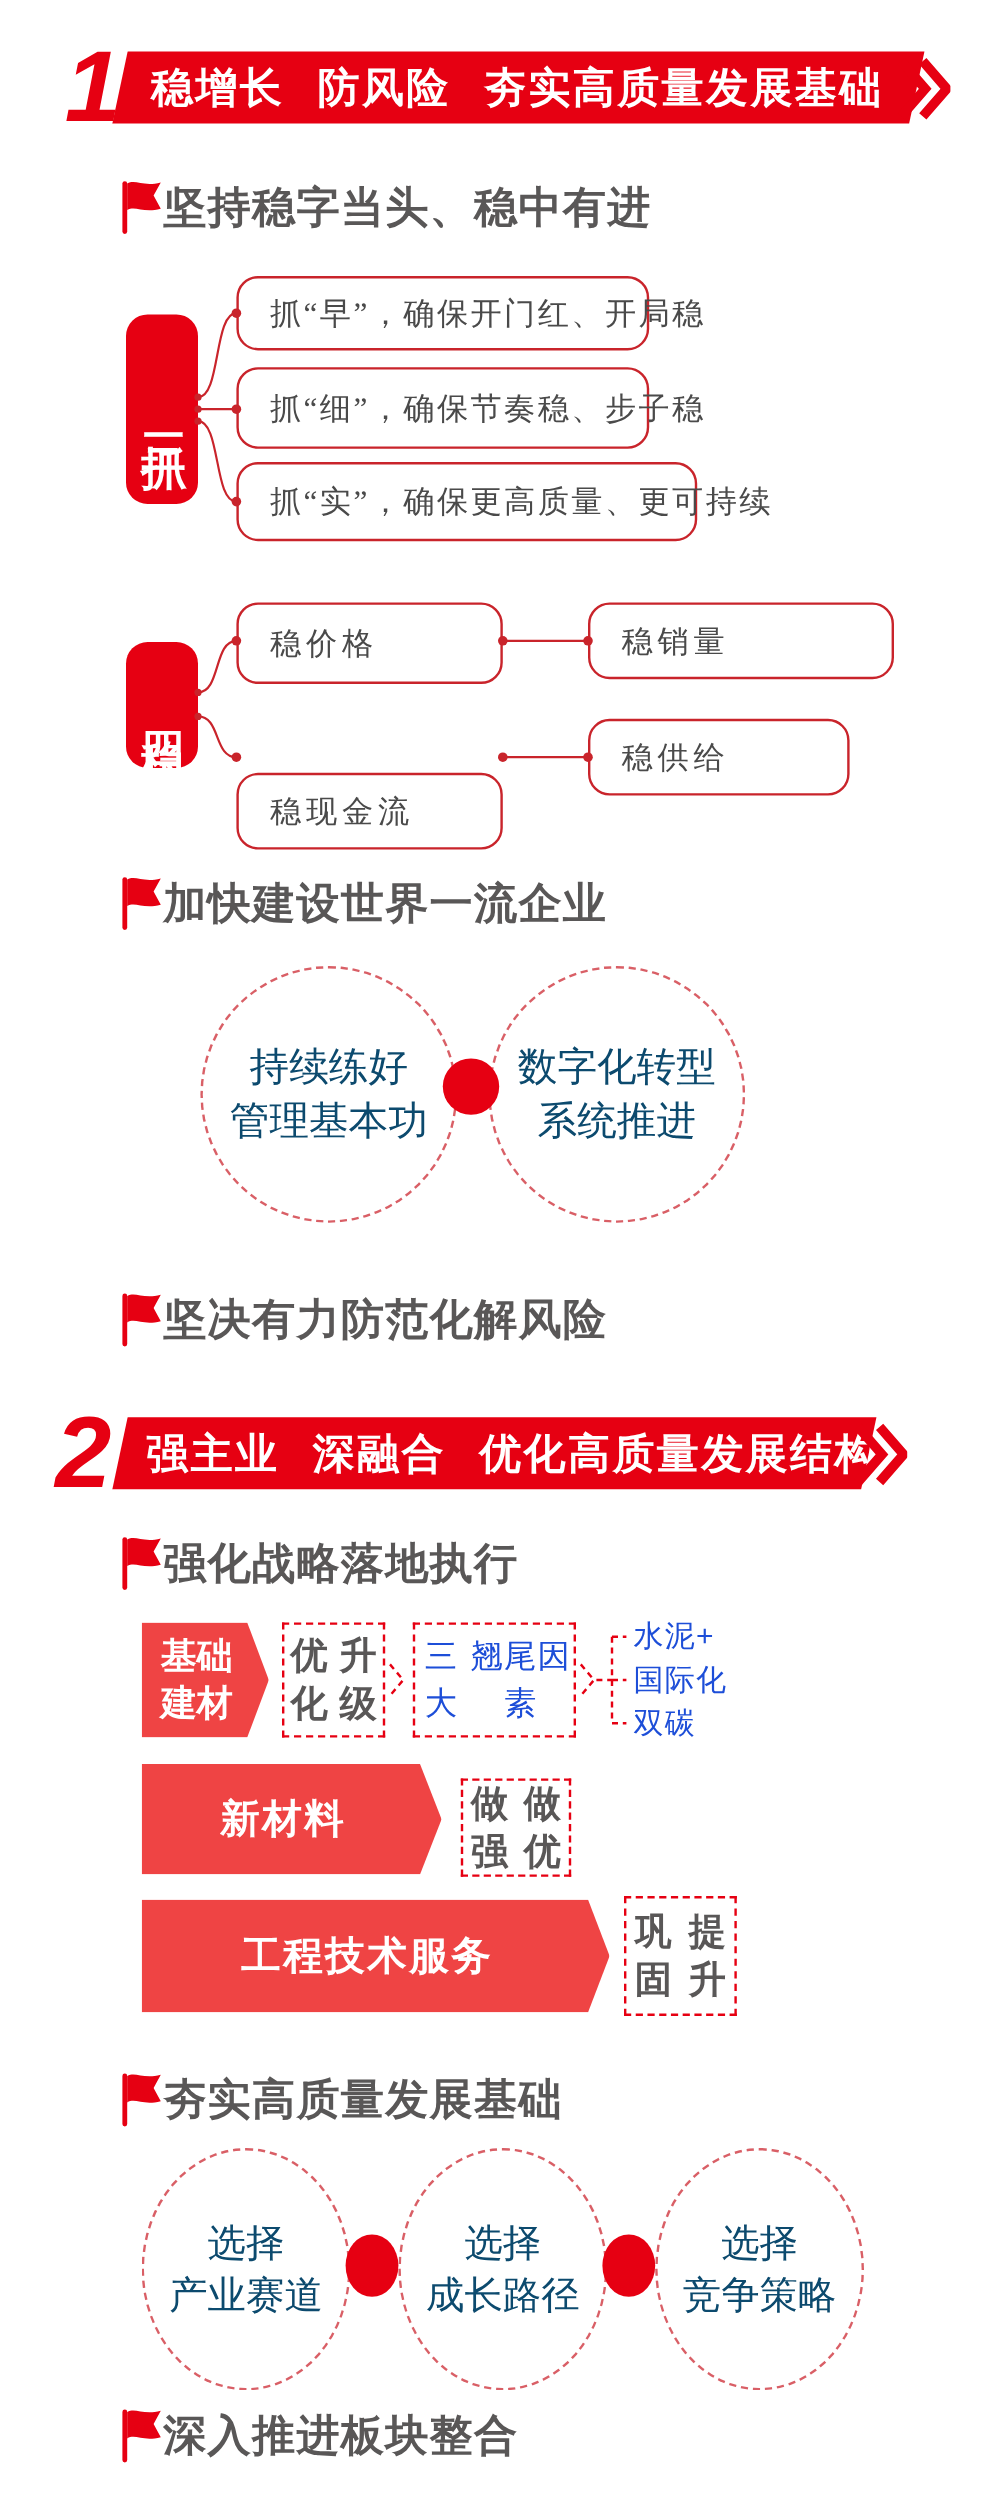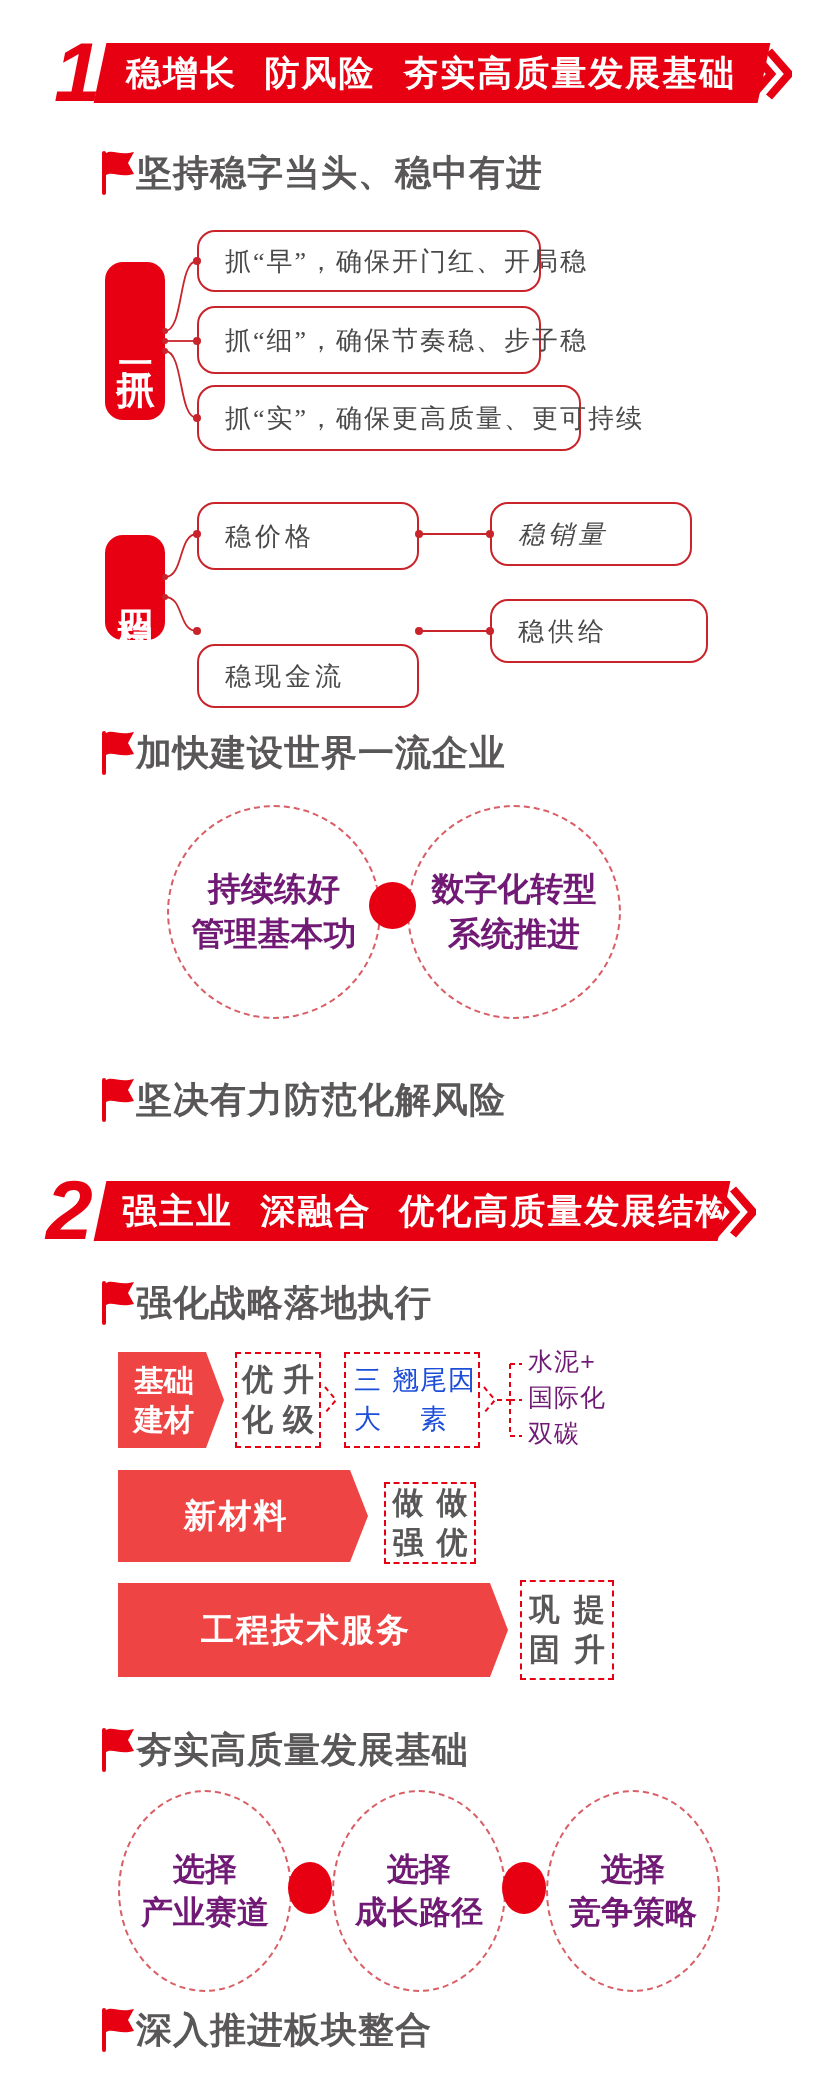--- a/index.html
+++ b/index.html
@@ -29,43 +29,43 @@
 
   
   .rbox { position:absolute; background:#fff; border:2px solid #c9242b; border-radius:18px;
           display:flex; align-items:center; padding-left:26px; box-sizing:border-box;
           font-family:"Liberation Serif","DejaVu Serif",serif; font-size:26px;
           color:#4a4a4a; letter-spacing:2px; z-index:2; white-space:nowrap; }
 
   
   .dcircle { position:absolute; border:2px dashed #d95f66; border-radius:50%;
              display:flex; align-items:center; justify-content:center; text-align:center; background:#fff0; }
-  .dcircle .lines { font-size:33px; font-weight:bold; color:#701a75; line-height:1.35;text-align:center; }
+  .dcircle .lines { font-size:33px; font-weight:normal; color:#0c4a6e; line-height:1.35;text-align:center; }
   .rdot { position:absolute; background:#e60012; border-radius:50%; z-index:2; }
 
   
   .arrowbox { position:absolute; background:#ef4444; color:#fff; display:flex; flex-direction:column;
               align-items:center; justify-content:center; font-weight:bold; text-align:center;
               clip-path:polygon(0 0, calc(100% - 18px) 0, 100% 50%, calc(100% - 18px) 100%, 0 100%);
               padding-right:14px; box-sizing:border-box; z-index:2; }
   .arrowbox .l2 { font-size:30px; line-height:1.3; }
   .arrowbox .l1 { font-size:33px; line-height:1.2; letter-spacing:2px; }
 
   
   .dashbox { position:absolute; border:2px dashed #e60012; background:#fff;
              display:flex; flex-direction:row; align-items:center; justify-content:center;
              text-align:center; box-sizing:border-box; z-index:2; }
   .dashbox.sans div  { font-size:31px; font-weight:bold; color:#595757; line-height:1.28; }
   .dashbox.serif div { font-family:"Liberation Serif","DejaVu Serif",serif; font-size:27px;
                        color:#1d4ed8; line-height:1.45; letter-spacing:1px; }
 
   
   .klist { position:absolute; z-index:2; }
-  .klist div { font-family:Liberation Mono, monospace; font-size:25px;
-               color:#701a75; line-height:36px; letter-spacing:1px; }
+  .klist div { font-family:Liberation Sans, sans-serif; font-size:25px;
+               color:#1d4ed8; line-height:36px; letter-spacing:1px; }
 
   
   .connectors { position:absolute; left:0; top:0; z-index:3; pointer-events:none; }
   .connectors .ln { stroke:#c9242b; stroke-width:1.8; fill:none; }
   .connectors circle { fill:#c9242b; }
   .connectors .dash path { stroke:#e60012; stroke-width:2; fill:none; stroke-dasharray:5 4; }
 </style>
 </head>
 <body>
 
@@ -126,21 +126,21 @@
     <span class="txt">坚持稳字当头、稳中有进</span>
   </div>
 
   <div class="vlabel" style="left:105px; top:262px; width:60px; height:158px;">三抓</div>
   <div class="rbox" style="left:197px; top:230px; width:344px; height:62px;">抓“早”，确保开门红、开局稳</div>
   <div class="rbox" style="left:197px; top:306px; width:344px; height:68px;">抓“细”，确保节奏稳、步子稳</div>
   <div class="rbox" style="left:197px; top:385px; width:384px; height:66px;">抓“实”，确保更高质量、更可持续</div>
 
   <div class="vlabel" style="left:105px; top:535px; width:60px; height:105px; font-size:36px; letter-spacing:6px;">四稳</div>
   <div class="rbox" style="left:197px; top:502px; width:222px; height:68px; letter-spacing:4px;">稳价格</div>
-  <div class="rbox" style="left:490px; top:502px; width:202px; height:64px; letter-spacing:4px;font-style:italic;">稳销量</div>
+  <div class="rbox" style="left:490px; top:502px; width:255px; height:64px; letter-spacing:4px;">稳销量</div>
   <div class="rbox" style="left:197px; top:599px; width:222px; height:64px; letter-spacing:4px;margin-top:45px;">稳现金流</div>
   <div class="rbox" style="left:490px; top:599px; width:218px; height:64px; letter-spacing:4px;">稳供给</div>
 
   <div class="flag-row" style="left:100px; top:728px;">
     <svg width="36" height="48" viewBox="0 0 36 48">
       <rect x="2" y="2" width="4" height="44" rx="2" fill="#e60012"></rect>
       <path d="M6 4 C13 0 19 7 34 3 L28 14 L34 25 C19 29 13 22 6 26 Z" fill="#e60012"></path>
     </svg>
     <span class="txt">加快建设世界一流企业</span>
   </div>

